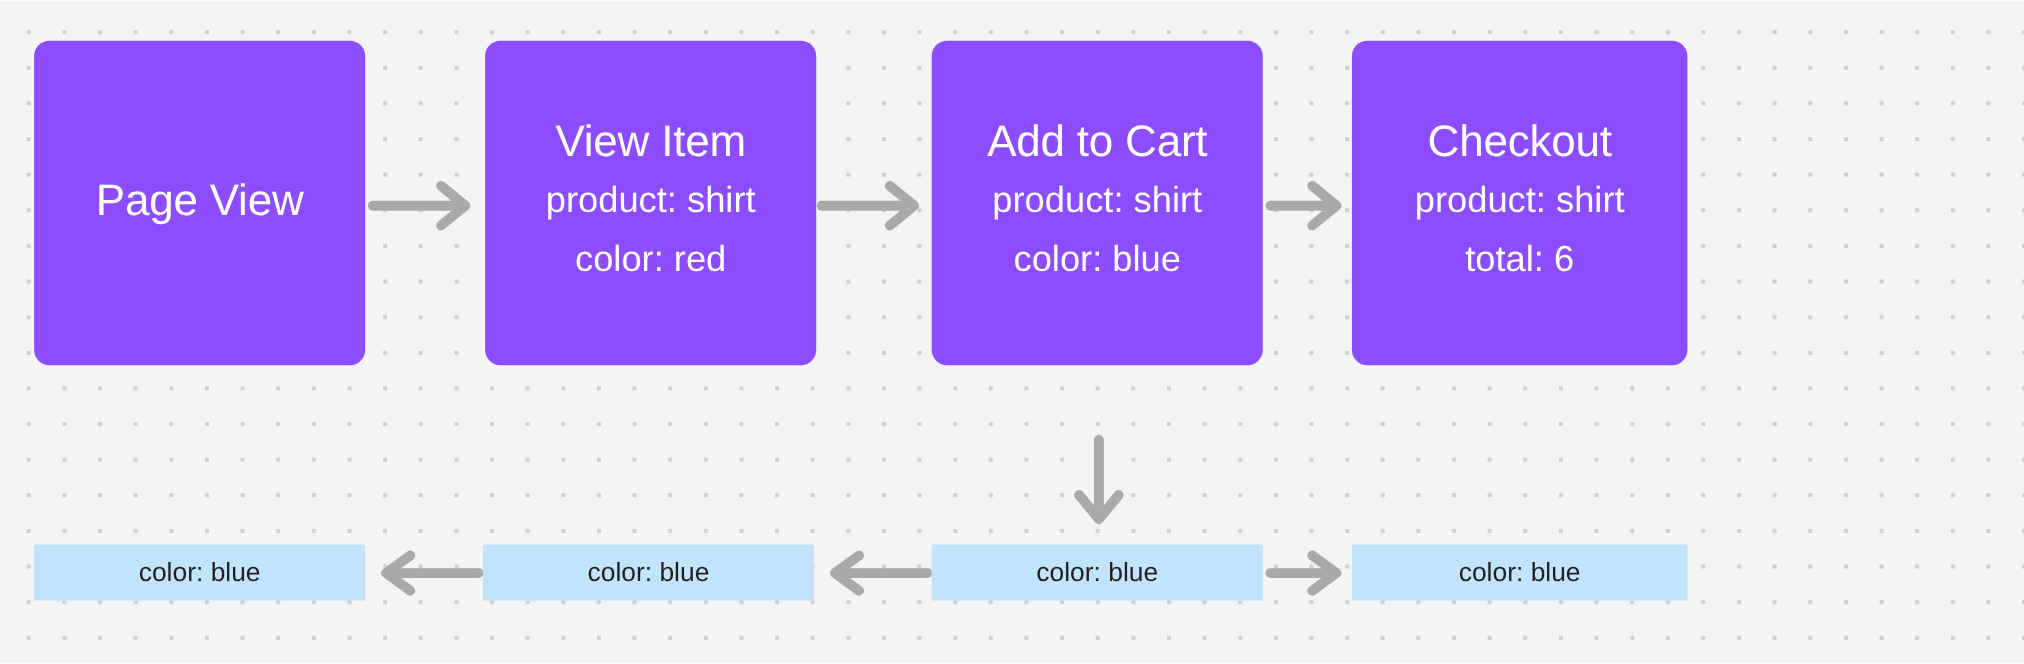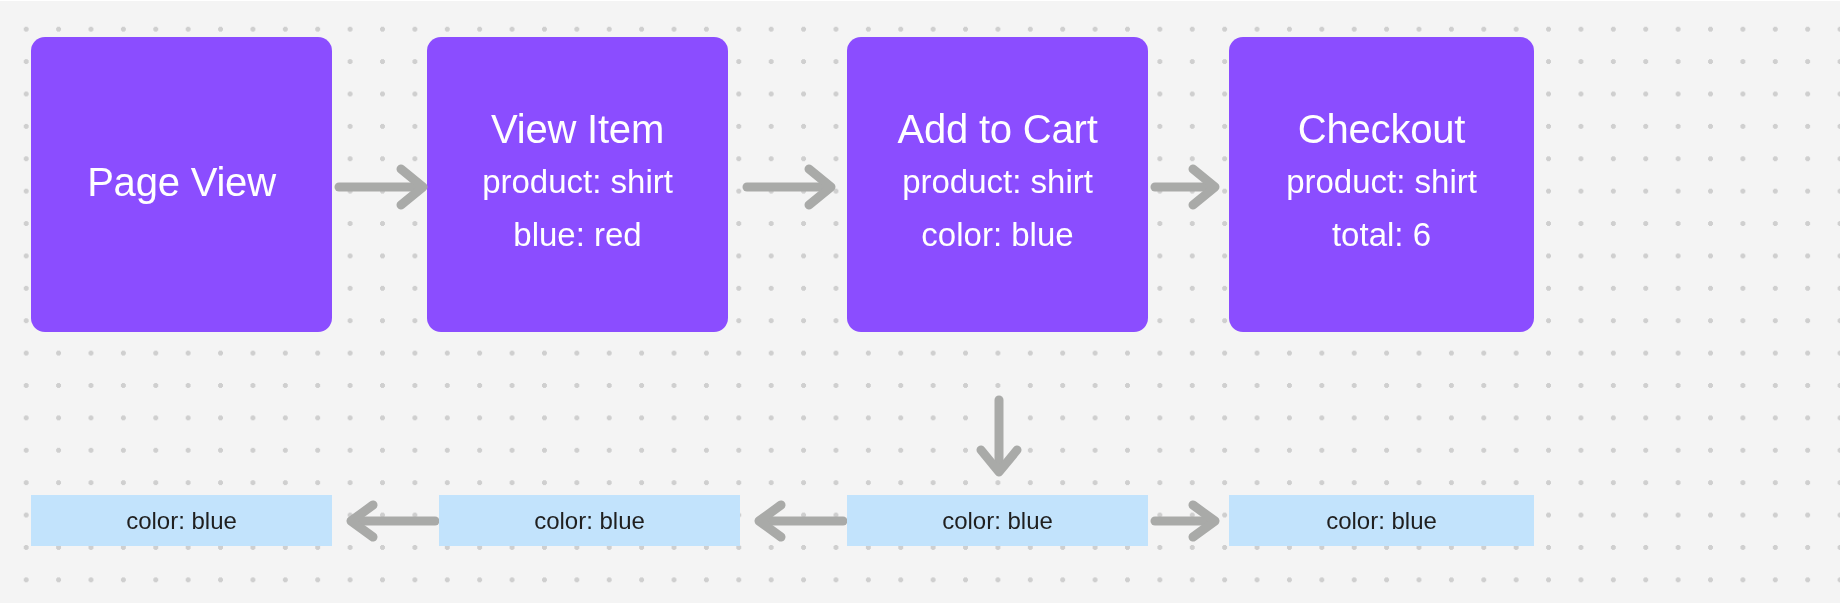--- a/index.html
+++ b/index.html
@@ -37,21 +37,21 @@
     background: #8b4dff;
     display: flex;
     flex-direction: column;
     align-items: center;
     justify-content: center;
     color: #ffffff;
     box-sizing: border-box;
     padding: 0 8px;
   }
   .event-node.n0 { left: 31px; justify-content: center; }
-  .event-node.n1 { left: 427px; }
+  .event-node.n1 { left: 441px; }
   .event-node.n2 { left: 847px; }
   .event-node.n3 { left: 1229px; width: 305px; }
 
   .event-title {
     font-size: 40px;
     font-weight: 400;
     line-height: 1.12;
     letter-spacing: -0.2px;
     white-space: nowrap;
   }
@@ -111,21 +111,21 @@
 
   <div class="event-node n0">
     <div class="event-title">Page View</div>
     <div class="event-props"></div>
   </div>
 
   <div class="event-node n1">
     <div class="event-title">View Item</div>
     <div class="event-props">
       <div class="event-prop">product: shirt</div>
-      <div class="event-prop">blue: red</div>
+      <div class="event-prop">color: red</div>
     </div>
   </div>
 
   <div class="event-node n2">
     <div class="event-title">Add to Cart</div>
     <div class="event-props">
       <div class="event-prop">product: shirt</div>
       <div class="event-prop">color: blue</div>
     </div>
   </div>

